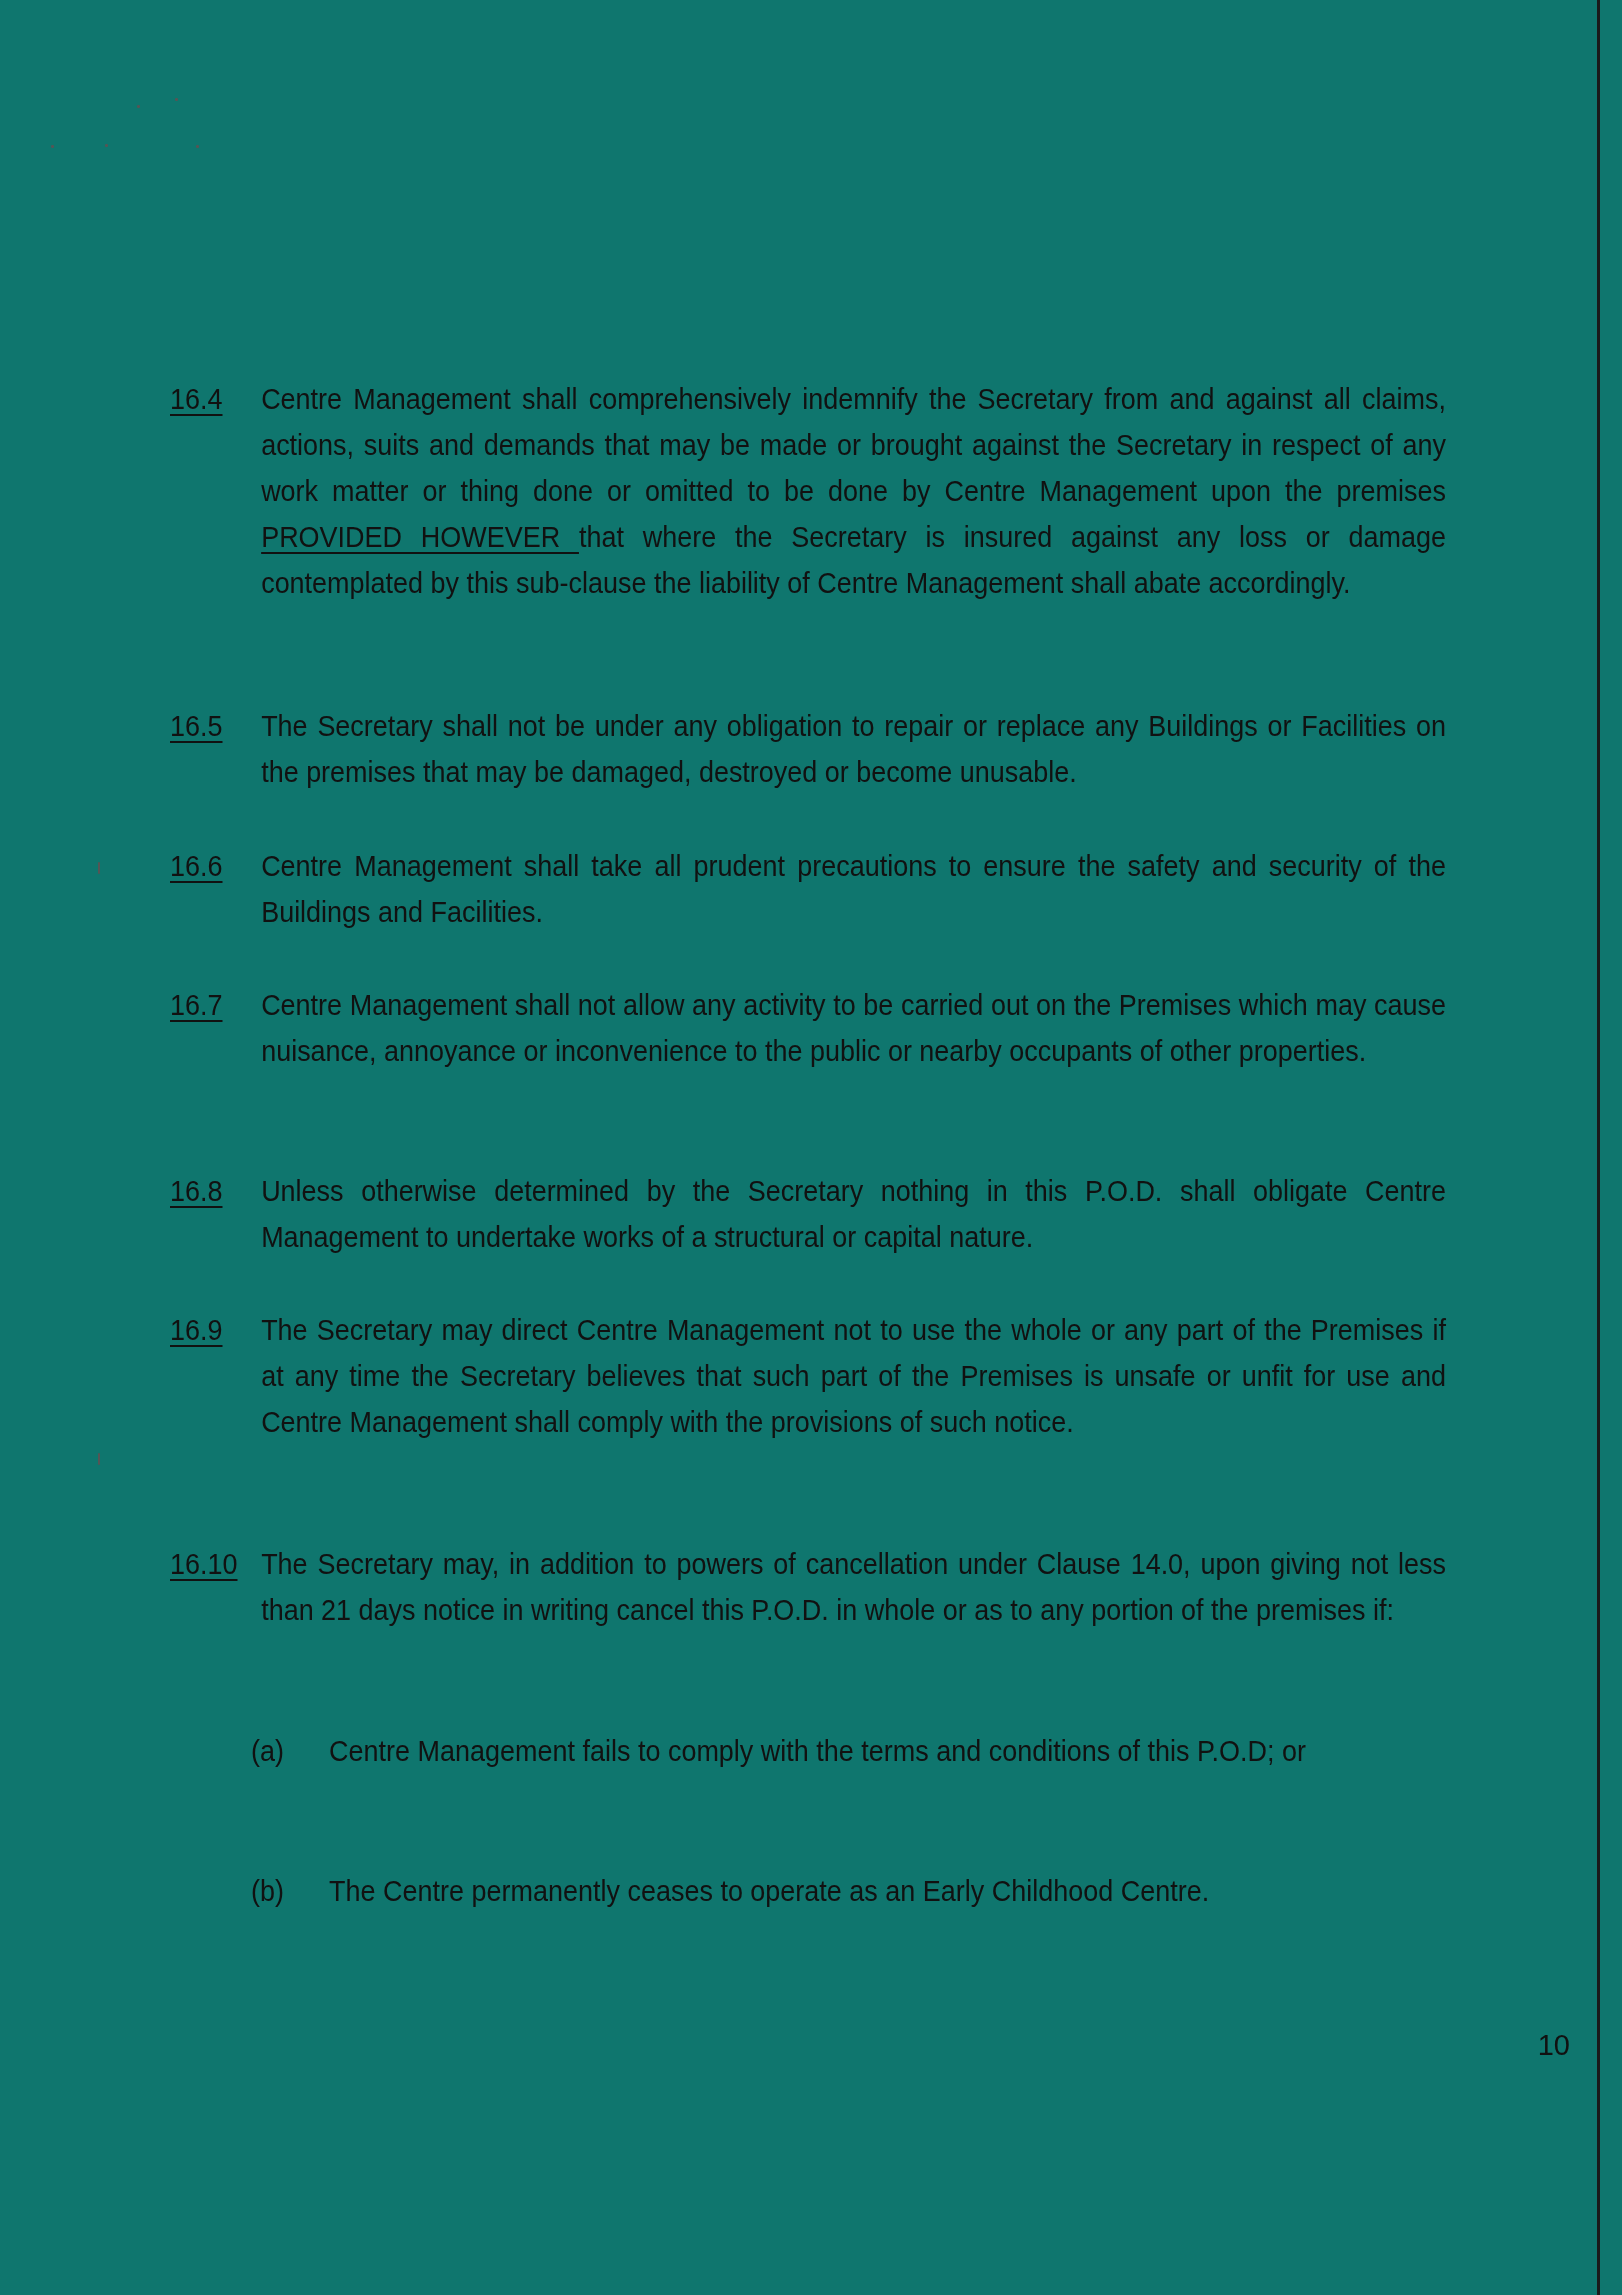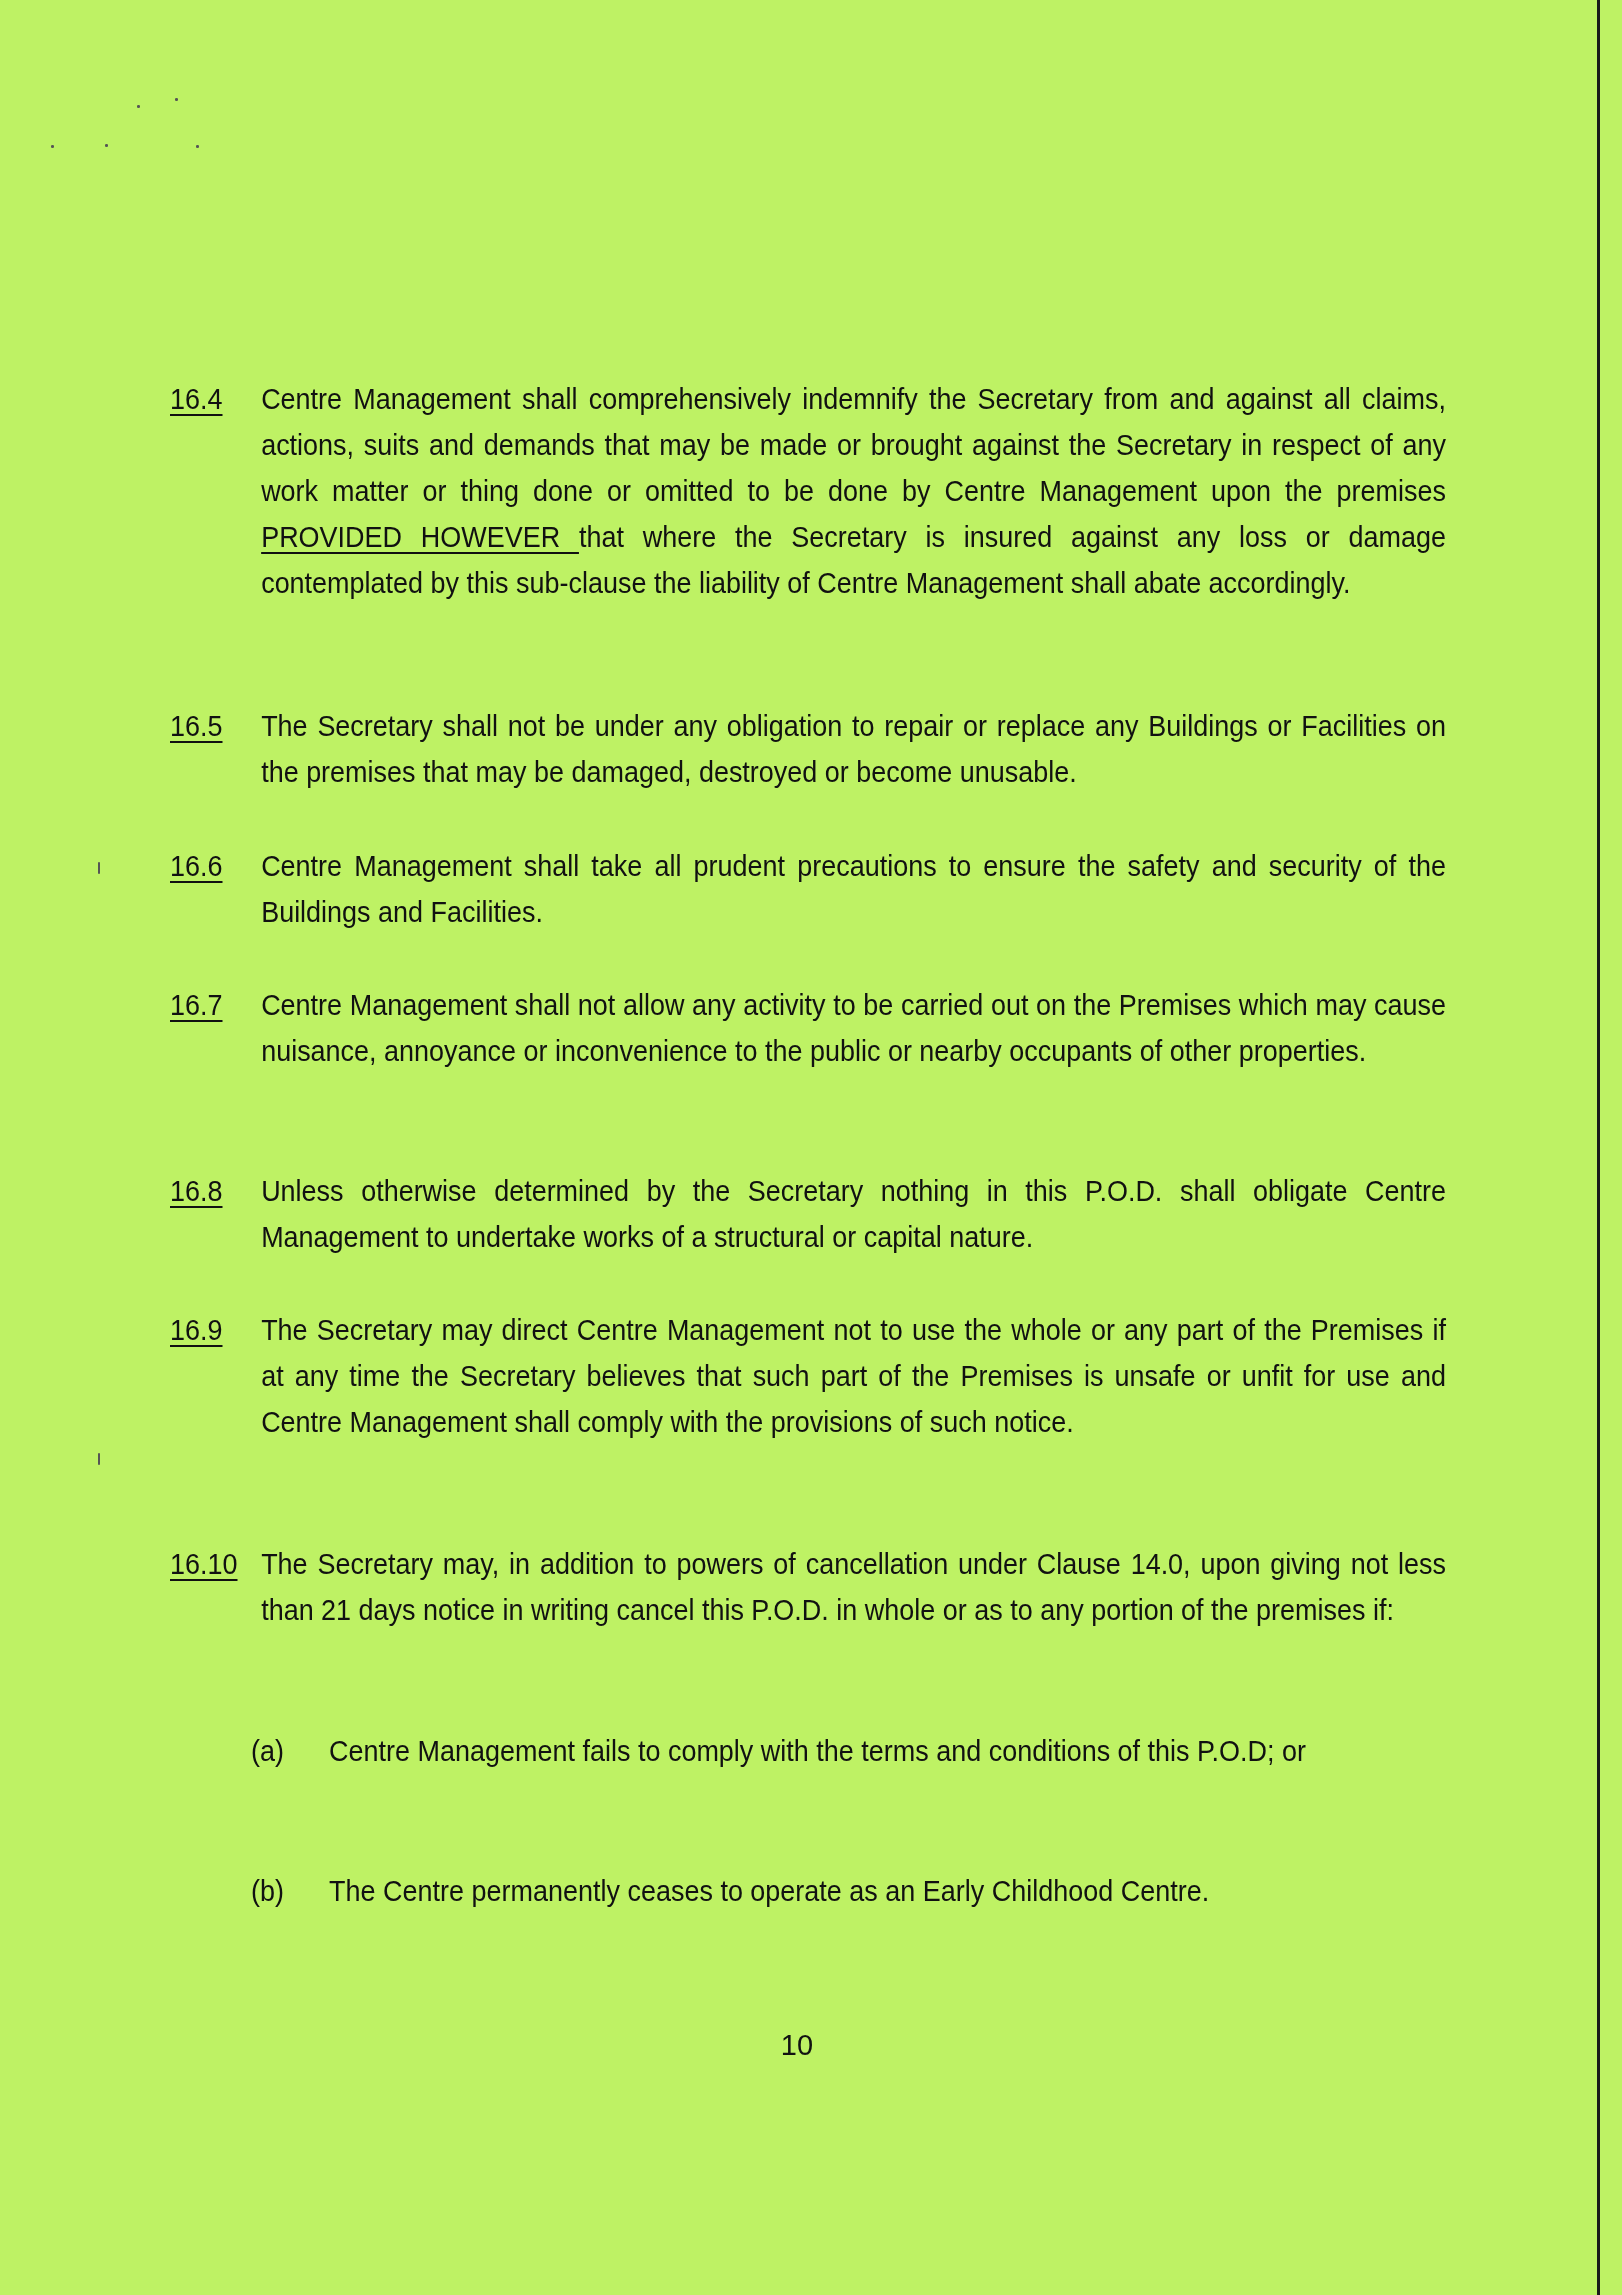--- a/index.html
+++ b/index.html
@@ -1,20 +1,20 @@
 <!DOCTYPE html>
 <html style="font-size:10.5px"><head>
 <meta charset="utf-8">
 <style>
   html, body { margin: 0; padding: 0; background: #ffffff; }
   body {
     width: 1623px; height: 2295px; position: relative; overflow: hidden;
     font-family: "Liberation Sans", sans-serif; color: #111111;
   }
-  .page { position: absolute; left: 0; top: 0; width: 1623px; height: 2295px; background: #bef264; }
+  .page { position: absolute; left: 0; top: 0; width: 1623px; height: 2295px; background: #0f766e; }
   .edge-line { position: absolute; left: 1597px; top: 0; width: 2.6px; height: 2295px; background: #1a1a1a; }
   .speck { position: absolute; width: 2.6px; height: 2.6px; background: #555; border-radius: 1.3px; }
   .clause {
     position: absolute; left: 170px; width: 1276px;
     font-size: 29px; line-height: 46px; text-align: justify;
     transform: scaleX(0.93); transform-origin: left top;
     width: 1372px;
   }
   .clause .num {
     position: absolute; left: 0; top: 0; text-decoration: underline;
@@ -24,21 +24,21 @@
   .u { text-decoration: underline; text-underline-offset: 5.2px; }
   .sub {
     position: absolute; left: 251px; width: 1309px;
     font-size: 29px; line-height: 46px;
     transform: scaleX(0.93); transform-origin: left top;
   }
   .sub .lbl { position: absolute; left: 0; top: 0; }
   .sub .body { margin-left: 84px; display: block; text-align: justify; text-align-last: left; }
   .page-number {
     position: absolute; left: 0; width: 1570px; top: 2029px;
-    text-align: center; font-size: 29px; padding-left: 12px;
+    text-align: right; font-size: 29px;
   }
 </style>
 </head>
 <body>
 
 <div class="page">
 
   <div class="edge-line"></div>
   <div class="speck" style="left:137px;top:105px"></div>
   <div class="speck" style="left:175px;top:98px"></div>

